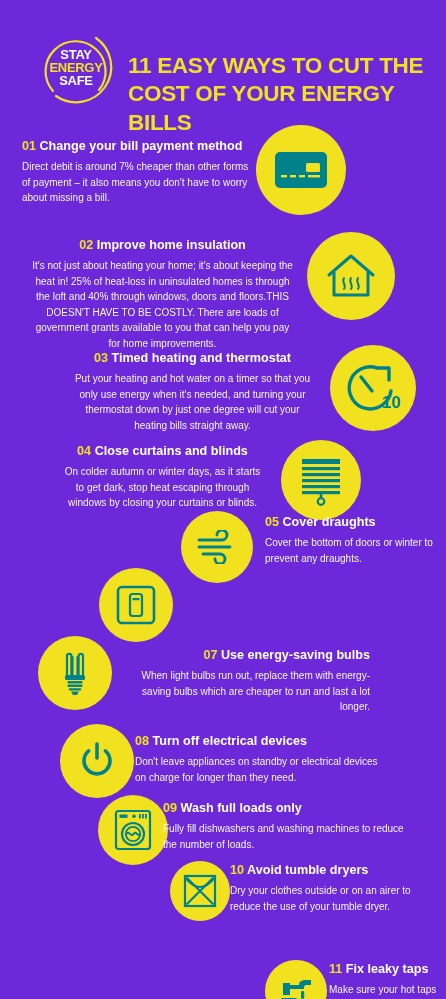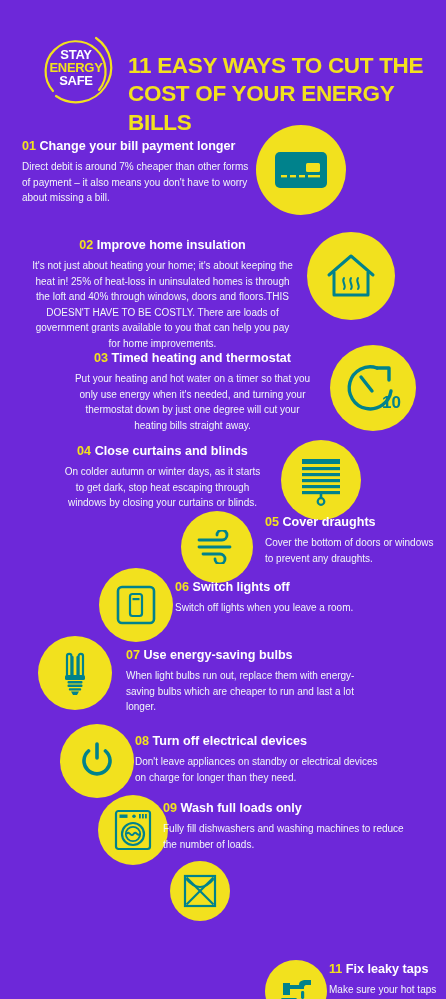--- a/index.html
+++ b/index.html
@@ -134,21 +134,21 @@
         <rect x="33" y="13" width="14" height="9" rx="1.5" fill="#f2e11e"></rect>
         <g fill="#f2e11e">
           <rect x="8" y="25" width="6" height="2.4"></rect>
           <rect x="17" y="25" width="6" height="2.4"></rect>
           <rect x="26" y="25" width="6" height="2.4"></rect>
           <rect x="35" y="25" width="12" height="2.4"></rect>
         </g>
       </svg>
     </div>
     <div class="txt align-left" style="left:22px; top:14px; width:228px;">
-      <div class="title"><span class="num">01</span> <span>Change your bill payment longer</span></div>
+      <div class="title"><span class="num">01</span> <span>Change your bill payment method</span></div>
       <div class="body">Direct debit is around 7% cheaper than other forms of payment – it also means you don't have to worry about missing a bill.</div>
     </div>
   </div>
 
   <div class="tip" style="left:0; top:230px; width:446px; height:110px;">
     <div class="circle" style="left:307px; top:2px; width:88px; height:88px;">
       <svg width="54" height="50" viewBox="0 0 54 50">
         <path d="M 5 24 L 27 5 L 49 24" fill="none" stroke="#00828c" stroke-width="3" stroke-linejoin="round" stroke-linecap="round"></path>
         <path d="M 10 21 L 10 44 L 44 44 L 44 21" fill="none" stroke="#00828c" stroke-width="3" stroke-linejoin="round"></path>
         <g fill="none" stroke="#00828c" stroke-width="2" stroke-linecap="round">
@@ -205,35 +205,31 @@
       <svg width="46" height="34" viewBox="0 0 46 34">
         <g fill="none" stroke="#00828c" stroke-width="2.8" stroke-linecap="round">
           <path d="M 5 10 L 28 10 A 5 5 0 1 0 23 5"></path>
           <path d="M 5 17 L 36 17"></path>
           <path d="M 9 24 L 26 24 A 5 5 0 1 1 21 29"></path>
         </g>
       </svg>
     </div>
     <div class="txt align-left" style="left:265px; top:10px; width:170px;">
       <div class="title"><span class="num">05</span> <span>Cover draughts</span></div>
-      <div class="body">Cover the bottom of doors or windows to prevent any draughts.</div>
+      <div class="body">Cover the bottom of doors or winter to prevent any draughts.</div>
     </div>
   </div>
 
   <div class="tip" style="left:0; top:566px; width:446px; height:80px;">
     <div class="circle" style="left:99px; top:2px; width:74px; height:74px;">
       <svg width="42" height="42" viewBox="0 0 42 42">
         <rect x="3" y="3" width="36" height="36" rx="4" fill="none" stroke="#00828c" stroke-width="2.6"></rect>
         <rect x="15" y="10" width="12" height="22" rx="2.5" fill="none" stroke="#00828c" stroke-width="2.2"></rect>
         <rect x="17.5" y="14" width="7" height="2.2" fill="#00828c"></rect>
       </svg>
-    </div>
-    <div class="txt align-left" style="left:175px; top:14px; width:230px;">
-      <div class="title"><span class="num">06</span> <span>Switch lights off</span></div>
-      <div class="body">Switch off lights when you leave a room.</div>
     </div>
   </div>
 
   <div class="tip" style="left:0; top:634px; width:446px; height:85px;">
     <div class="circle" style="left:38px; top:2px; width:74px; height:74px;">
       <svg width="34" height="48" viewBox="0 0 34 48">
         <g fill="none" stroke="#00828c" stroke-width="2.2" stroke-linecap="round">
           <path d="M 9 26 L 9 7 A 2.2 2.2 0 0 1 13.4 7 L 13.4 26"></path>
           <path d="M 20.6 26 L 20.6 7 A 2.2 2.2 0 0 1 25 7 L 25 26"></path>
           <path d="M 14.5 26 L 14.5 8"></path>
@@ -241,21 +237,21 @@
         </g>
         <rect x="7" y="26" width="20" height="5" rx="1.6" fill="#00828c"></rect>
         <g fill="#00828c">
           <rect x="9.5" y="32" width="15" height="2.4" rx="1"></rect>
           <rect x="9.5" y="35.6" width="15" height="2.4" rx="1"></rect>
           <rect x="10.8" y="39.2" width="12.4" height="2.4" rx="1"></rect>
         </g>
         <path d="M 13 42.5 L 21 42.5 L 19 46 L 15 46 Z" fill="#00828c"></path>
       </svg>
     </div>
-    <div class="txt align-left" style="left:126px; top:14px; width:250px;">
+    <div class="txt align-left" style="left:120px; top:14px; width:250px;text-align:right;">
       <div class="title"><span class="num">07</span> <span>Use energy-saving bulbs</span></div>
       <div class="body">When light bulbs run out, replace them with energy-saving bulbs which are cheaper to run and last a lot longer.</div>
     </div>
   </div>
 
   <div class="tip" style="left:15px; top:722px; width:446px; height:85px;">
     <div class="circle" style="left:45px; top:2px; width:74px; height:74px;">
       <svg width="42" height="42" viewBox="0 0 42 42">
         <path d="M 12.5 11 A 13 13 0 1 0 29.5 11" fill="none" stroke="#00828c" stroke-width="3.6" stroke-linecap="round"></path>
         <path d="M 21 4 L 21 18" fill="none" stroke="#00828c" stroke-width="3.6" stroke-linecap="round"></path>
@@ -291,20 +287,24 @@
 
   <div class="tip" style="left:0; top:857px; width:446px; height:72px;">
     <div class="circle" style="left:170px; top:4px; width:60px; height:60px;">
       <svg width="36" height="36" viewBox="0 0 36 36">
         <rect x="3" y="3" width="30" height="30" fill="none" stroke="#00828c" stroke-width="2.2"></rect>
         <path d="M 4.5 4.5 L 31.5 31.5" fill="none" stroke="#00828c" stroke-width="2.2"></path>
         <path d="M 31.5 4.5 L 4.5 31.5" fill="none" stroke="#00828c" stroke-width="2.2"></path>
         <path d="M 4.5 6 Q 18 22 31.5 6" fill="none" stroke="#00828c" stroke-width="2.2"></path>
       </svg>
     </div>
+    <div class="txt align-left" style="left:230px; top:6px; width:210px;">
+      <div class="title"><span class="num">10</span> <span>Avoid tumble dryers</span></div>
+      <div class="body">Dry your clothes outside or on an airer to reduce the use of your tumble dryer.</div>
+    </div>
   </div>
 
   <div class="tip" style="left:0; top:956px; width:446px; height:80px;margin-left:24px;">
     <div class="circle" style="left:241px; top:4px; width:62px; height:62px;">
       <svg width="38" height="36" viewBox="0 0 38 36">
         <path d="M 6 10 L 6 22 L 13 22 L 13 16 L 22 16 L 22 12 L 13 12 L 13 10 Z" fill="#00828c"></path>
         <path d="M 22 16 L 22 12 C 22 7 27 7 30 7 L 34 7 L 34 12 L 30 12 C 27 12 27 14 27 16 Z" fill="#00828c"></path>
         <rect x="4" y="25" width="16" height="3.4" rx="1.4" fill="#00828c"></rect>
         <rect x="24" y="18" width="3.2" height="8" rx="1.4" fill="#00828c"></rect>
         <circle cx="25.6" cy="30" r="2.3" fill="#00828c"></circle>

